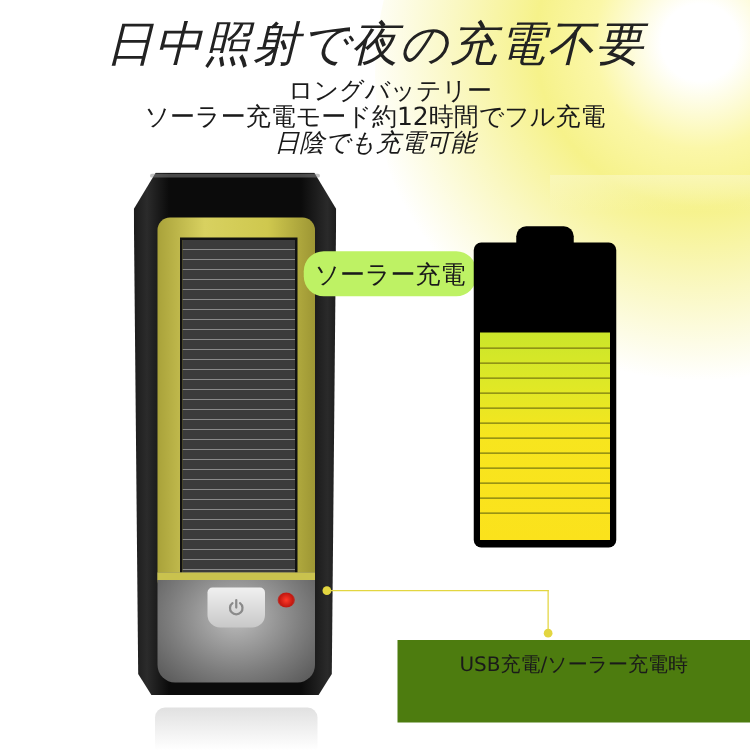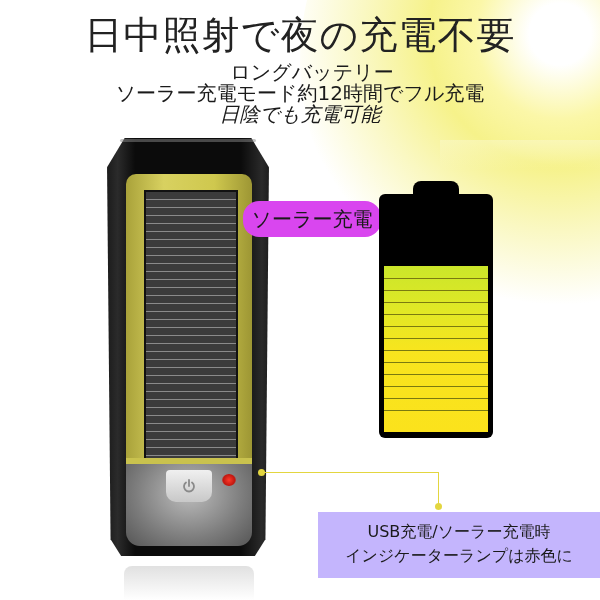--- a/index.html
+++ b/index.html
@@ -1,52 +1,52 @@
 <!DOCTYPE html>
 <html><head>
 <meta charset="utf-8">
 <style>
   html,body{margin:0;padding:0;}
   body{width:600px;height:600px;position:relative;overflow:hidden;background:#ffffff;font-family:"DejaVu Sans","Liberation Sans",sans-serif;color:#1a1a1a;}
   .sunglow{position:absolute;left:300px;top:-200px;width:520px;height:520px;border-radius:50%;
     background:radial-gradient(circle at 50% 45%, #ffffff 0%, #ffffff 8%, #fbf7a8 22%, #f6f28a 34%, rgba(248,245,170,0.75) 50%, rgba(255,255,255,0) 70%);}
   .sunband{position:absolute;left:440px;top:140px;width:160px;height:30px;background:linear-gradient(180deg,rgba(250,248,200,0.6),rgba(255,255,255,0));}
-  .title{position:absolute;left:0;top:10px;width:600px;text-align:center;font-size:38px;letter-spacing:1px;color:#222;font-weight:normal;}
+  .title{position:absolute;left:0;top:10px;width:600px;text-align:center;font-size:38px;letter-spacing:1px;color:#222;font-weight:normal;font-style:italic;}
   .sub{position:absolute;left:0;width:600px;text-align:center;font-size:20px;color:#1a1a1a;line-height:22px;}
   .sub1{top:61px;margin-left:12px;} .sub2{top:82px;} .sub3{top:103px;font-style:italic;}
 
   
   .device{position:absolute;left:100px;top:138px;width:176px;height:420px;}
   .dev-body{position:absolute;left:0;top:0;width:176px;height:418px;background:linear-gradient(90deg,#111 0%,#2b2b2b 10%,#0b0b0b 20%,#0b0b0b 80%,#2a2a2a 92%,#111 100%);
     clip-path:polygon(14% 0%,86% 0%,96% 7%,94% 96%,88% 100%,12% 100%,6% 96%,4% 7%);border-radius:8px;}
   .dev-rim{position:absolute;left:20px;top:1px;width:136px;height:3px;background:#888;opacity:.5;border-radius:2px;}
   .frame{position:absolute;left:26px;top:36px;width:126px;height:300px;border-radius:10px;background:linear-gradient(90deg,#a9a23a,#d8d160 30%,#cfc84e 70%,#9d9634);}
   .panel{position:absolute;left:44px;top:52px;width:90px;height:270px;background:repeating-linear-gradient(180deg,#3b3b3b 0px,#3b3b3b 7px,#8a8a8a 7px,#8a8a8a 8px);border:2px solid #111;}
   .lens{position:absolute;left:26px;top:320px;width:126px;height:88px;border-radius:0 0 14px 14px;background:radial-gradient(ellipse at 50% 40%,#bdbdbd,#7d7d7d 60%,#555 100%);}
   .lens-rim{position:absolute;left:26px;top:320px;width:126px;height:6px;background:#c9c24e;}
   .power-btn{position:absolute;left:66px;top:332px;width:46px;height:32px;background:linear-gradient(180deg,#f0f0f0,#c8c8c8);border-radius:4px 4px 10px 10px;display:flex;align-items:center;justify-content:center;}
   .power-icon{width:16px;height:16px;}
   .red-led{position:absolute;left:122px;top:336px;width:14px;height:12px;border-radius:50%;background:radial-gradient(circle,#ff3a2a,#c21810 60%,rgba(160,20,10,0) 100%);}
   .reflection{position:absolute;left:124px;top:566px;width:130px;height:34px;background:linear-gradient(180deg,#d9d9d9,#ffffff);border-radius:8px 8px 0 0;opacity:.8;}
 
   
-  .solar-label{position:absolute;left:243px;top:201px;width:138px;height:36px;background:#d946ef;border-radius:16px;display:flex;align-items:center;justify-content:center;font-size:20px;color:#1a1a1a;}
+  .solar-label{position:absolute;left:243px;top:201px;width:138px;height:36px;background:#bef264;border-radius:16px;display:flex;align-items:center;justify-content:center;font-size:20px;color:#1a1a1a;}
 
   
   .bat-cap{position:absolute;left:413px;top:181px;width:46px;height:16px;background:#000;border-radius:8px 8px 0 0;}
   .bat-body{position:absolute;left:379px;top:194px;width:114px;height:244px;background:#000;border-radius:6px;}
   .bat-fill{position:absolute;left:384px;top:266px;width:104px;height:166px;background:linear-gradient(180deg,#cbe62a 0%,#dfe826 25%,#f7e51e 50%,#fbe21c 100%);}
   .bat-line{position:absolute;left:0;width:100%;height:1px;background:#7a7a10;}
 
   
   .c-dot{position:absolute;left:258px;top:469px;width:7px;height:7px;border-radius:50%;background:#e3d640;}
   .c-h{position:absolute;left:262px;top:472px;width:177px;height:1px;background:#e3d640;}
   .c-v{position:absolute;left:438px;top:472px;width:1px;height:32px;background:#e3d640;}
   .c-dot2{position:absolute;left:435px;top:503px;width:7px;height:7px;border-radius:50%;background:#e3d640;}
-  .callout-box{position:absolute;left:318px;top:512px;width:282px;height:66px;background:#c4b5fd;}
+  .callout-box{position:absolute;left:318px;top:512px;width:282px;height:66px;background:#4d7c0f;}
   .callout-text{position:absolute;left:0;width:100%;text-align:center;font-size:16px;color:#1a1a1a;}
   .ct1{top:10px;} .ct2{top:34px;}
 </style>
 </head>
 <body>
 
 <div class="sunglow"></div>
 <div class="sunband"></div>
 
 <div class="title">日中照射で夜の充電不要</div>
@@ -89,14 +89,13 @@
   <div class="bat-line" style="top:132px"></div>
   <div class="bat-line" style="top:144px"></div>
 </div>
 
 <div class="c-dot"></div>
 <div class="c-h"></div>
 <div class="c-v"></div>
 <div class="c-dot2"></div>
 <div class="callout-box">
   <div class="callout-text ct1">USB充電/ソーラー充電時</div>
-  <div class="callout-text ct2">インジケーターランプは赤色に</div>
 </div>
 
 </body></html>

